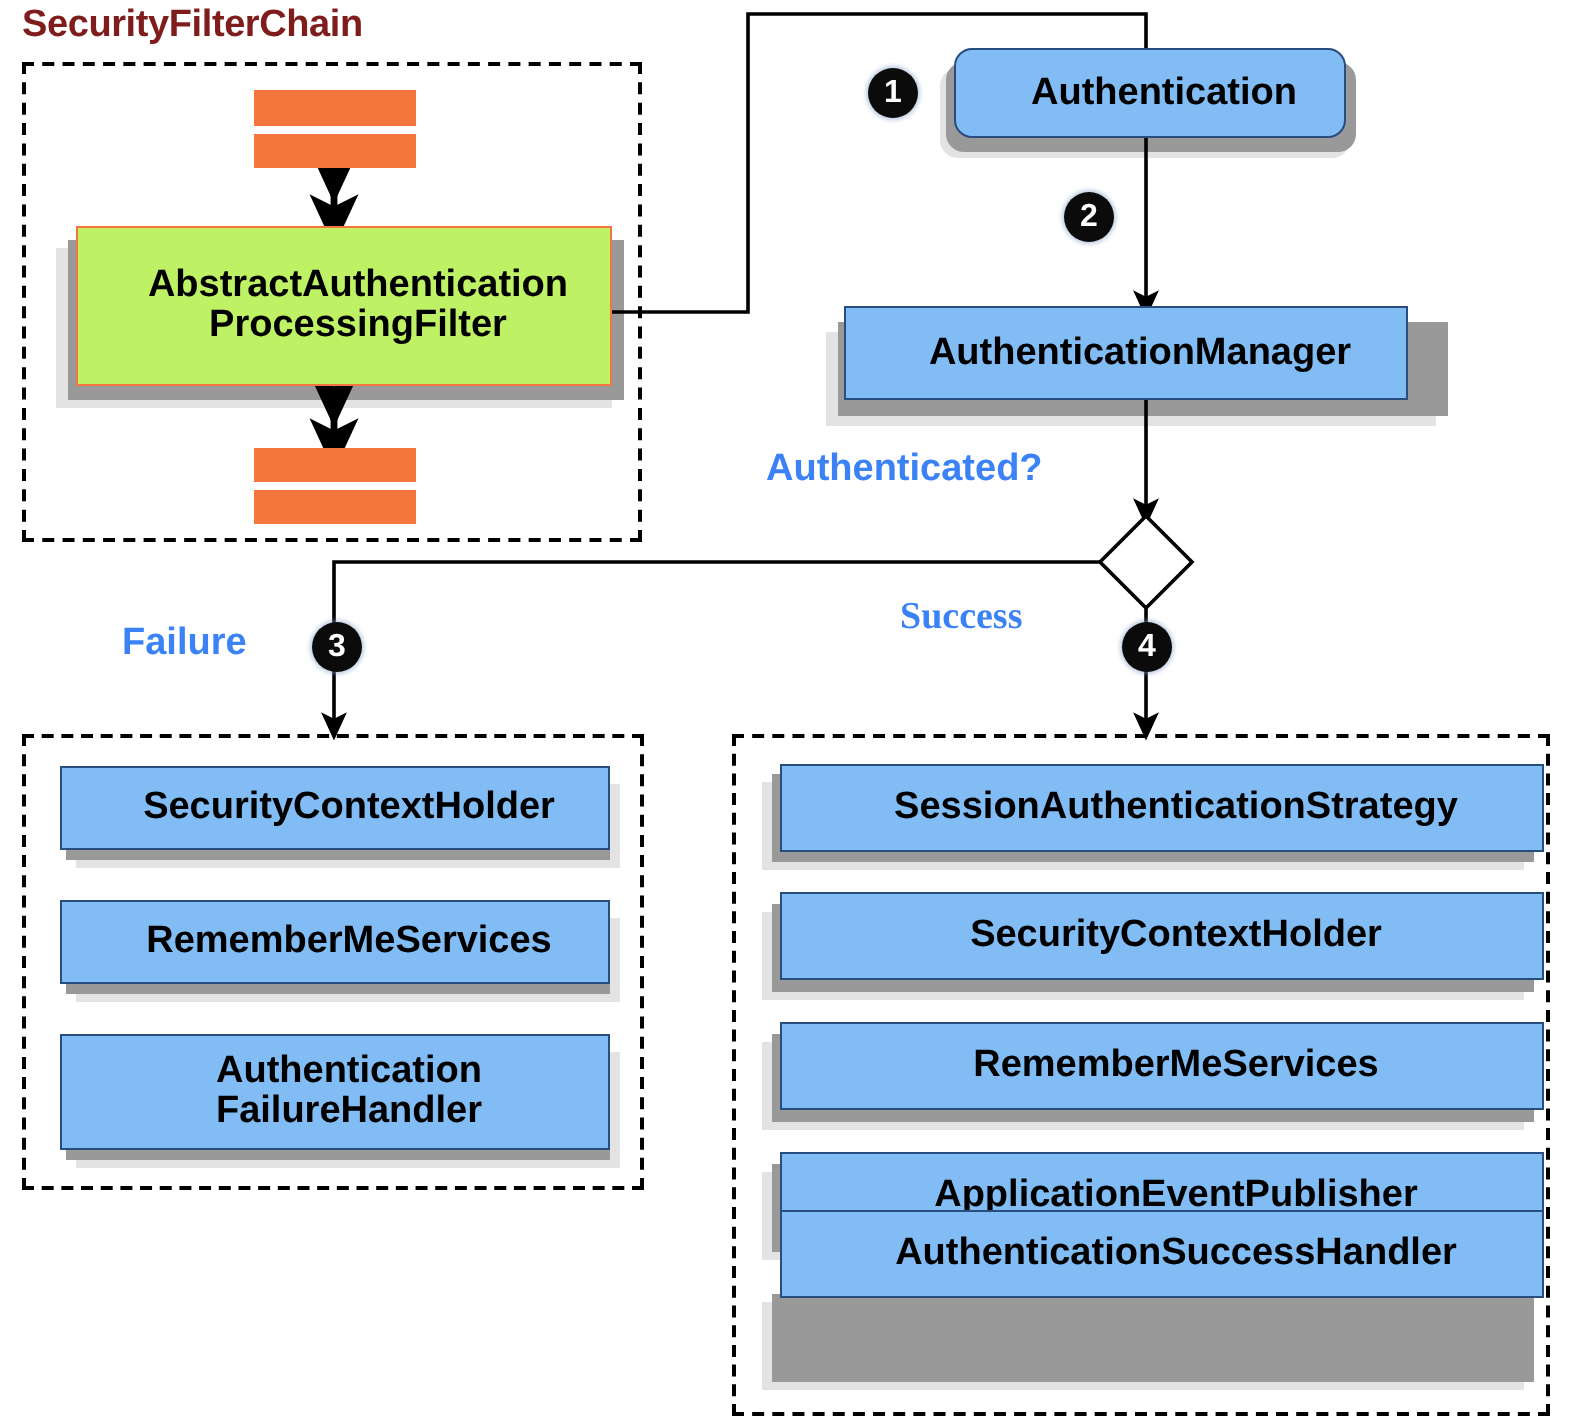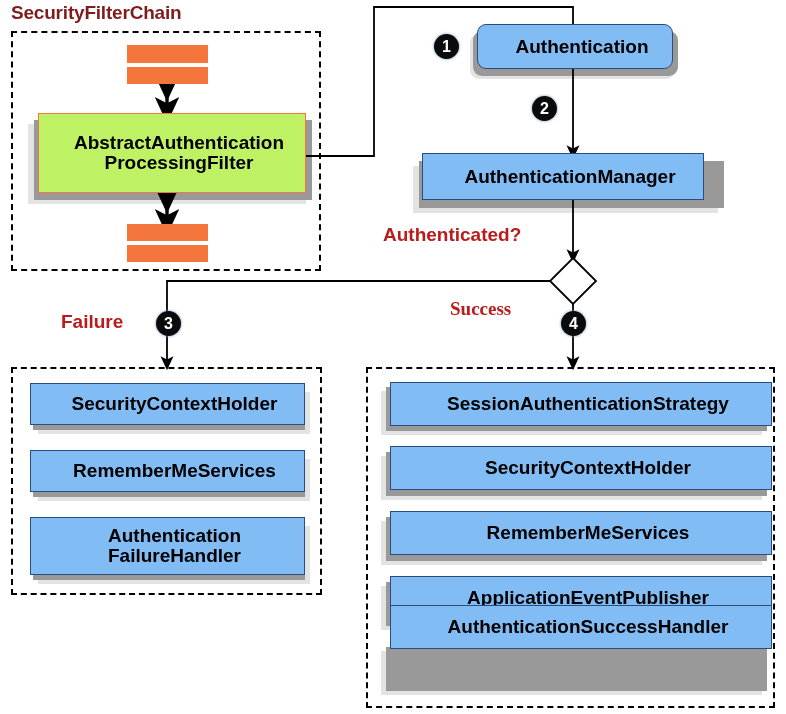--- a/index.html
+++ b/index.html
@@ -82,21 +82,21 @@
     position: absolute;
     background: #f4763c;
     z-index: 3;
   }
 
   
   .edge-label {
     position: absolute;
     font-weight: bold;
     font-size: 19px;
-    color: #b91c1c;
+    color: #3b82f6;
     white-space: nowrap;
     z-index: 5;
   }
 
   
   .badge {
     position: absolute;
     width: 25px;
     height: 25px;
     border-radius: 50%;

